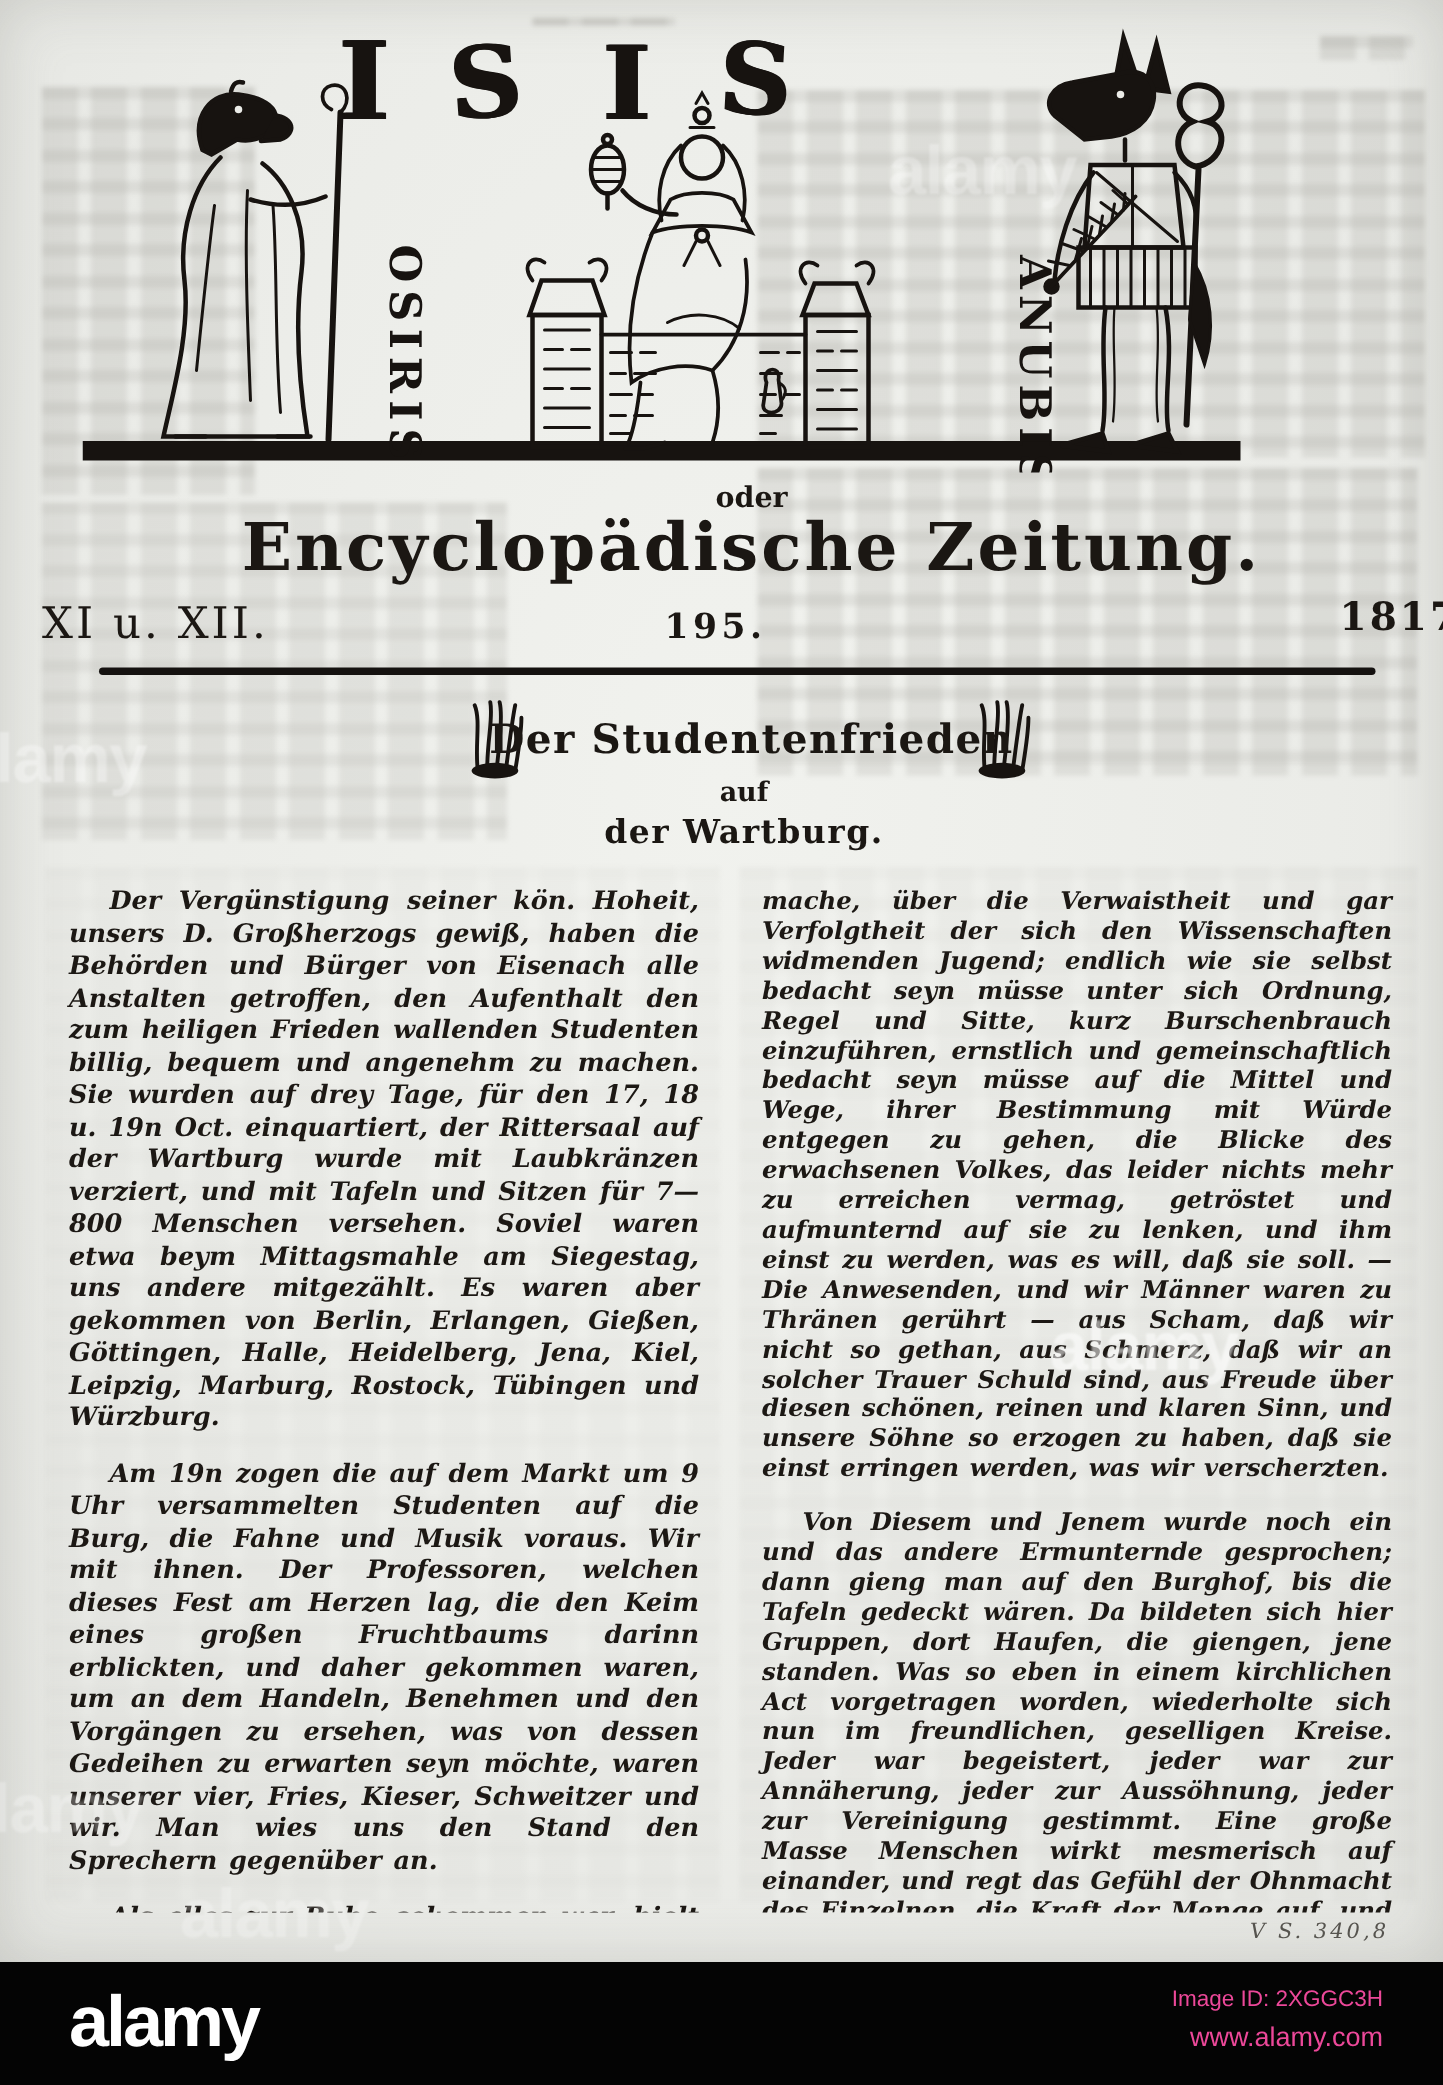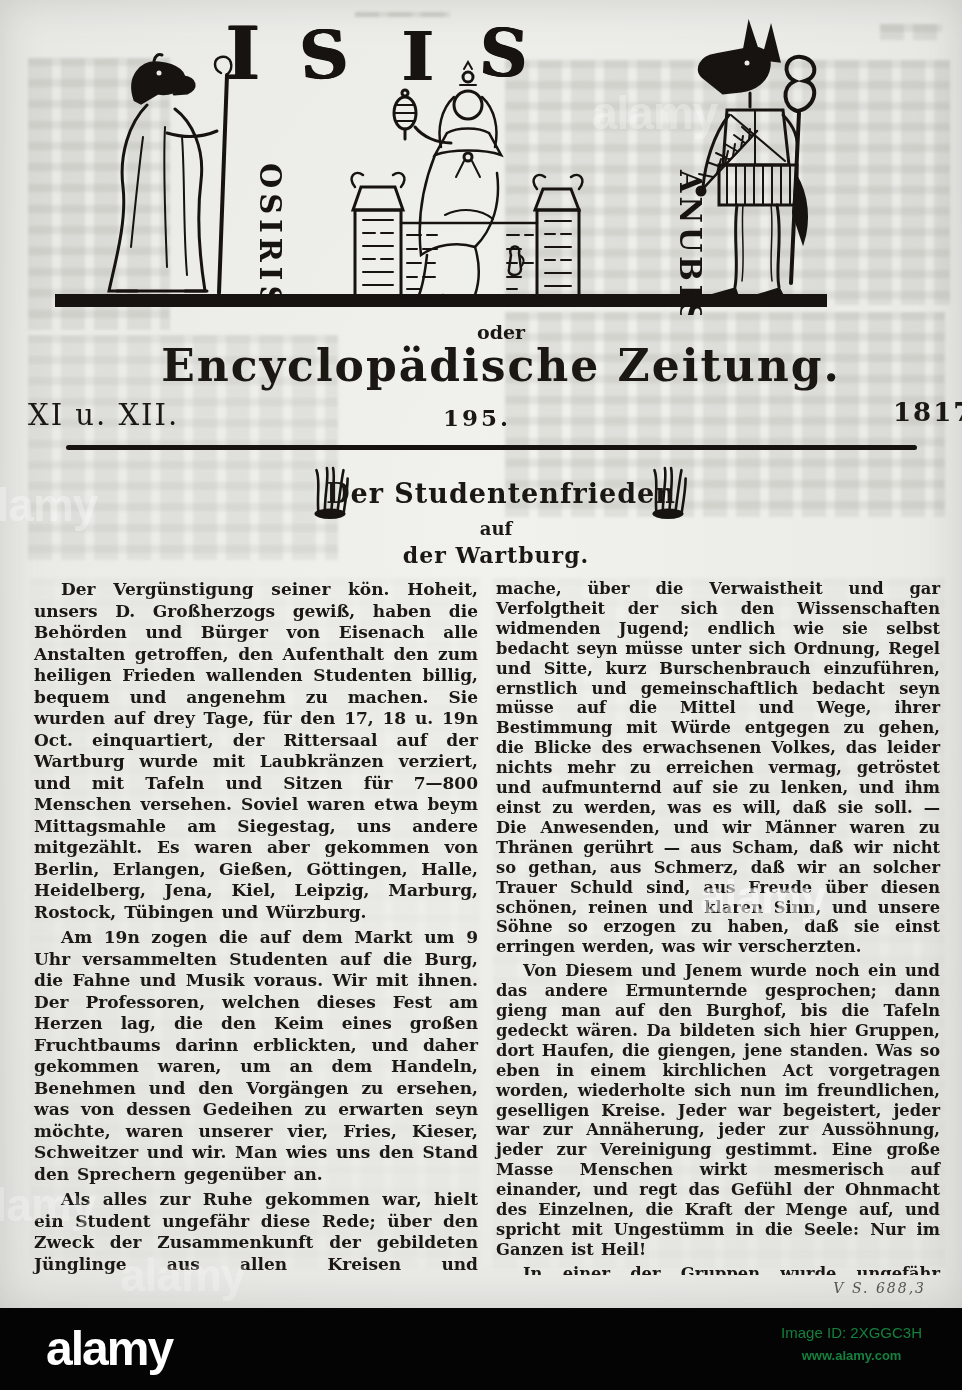--- a/index.html
+++ b/index.html
@@ -15,36 +15,36 @@
            repeating-linear-gradient(90deg, rgba(128,126,118,.30) 0 24px, rgba(128,126,118,0) 24px 33px),
            repeating-linear-gradient(180deg, rgba(128,126,118,.28) 0 8px, rgba(128,126,118,0) 8px 21px);
          filter:blur(1.7px);}
   .ink{color:#1b1713;}
   .masthead-letter{position:absolute;font-family:"DejaVu Serif",serif;font-weight:700;
          color:#171310;text-shadow:1px 0 0 #171310, -1px 0 0 #171310;line-height:1;}
   .ctr{position:absolute;left:0;right:0;text-align:center;}
   .heading-rule{position:absolute;background:#151210;border-radius:3px;}
   .col{position:absolute;top:575px;width:452px;overflow:hidden;text-align:justify;
        color:#1c1814;font-weight:700;hyphens:none;}
-  .col p{margin:4px;text-indent:27px;}
+  .col p{margin:16px;text-indent:27px;font-style:italic;}
   .col p.noindent{text-indent:0;}
   .col-left{left:30px;height:700px;font-size:17px;line-height:21.5px;word-spacing:2px;}
   .col-right{left:492px;height:700px;font-size:16.3px;line-height:19.9px;word-spacing:1.5px;}
   .wm{position:absolute;font-family:"Liberation Sans",sans-serif;font-weight:700;
       color:#ffffff;font-size:46px;letter-spacing:-1px;filter:blur(.6px);pointer-events:none;}
   .pencil{position:absolute;font-family:"DejaVu Serif",serif;font-style:italic;
       color:#56544f;font-size:14px;letter-spacing:2px;}
   .alamy-bar{position:absolute;left:0;top:1308px;width:962px;height:82px;background:#040404;}
   .alamy-logo{position:absolute;left:46px;top:50%;transform:translateY(-50%);
       font-family:"Liberation Sans",sans-serif;font-weight:700;font-size:48px;
       letter-spacing:-2px;color:#ffffff;line-height:1;}
-  .bar-right{position:absolute;right:40px;top:16px;text-align:center;
-      font-family:"Liberation Sans",sans-serif;color:#15803d;}
+  .bar-right{position:absolute;right:40px;top:16px;text-align:right;
+      font-family:"Liberation Sans",sans-serif;color:#ec4899;}
   .bar-right .idline{font-size:15px;font-weight:400;}
-  .bar-right .urlline{font-size:13px;font-weight:700;margin-top:7px;}
+  .bar-right .urlline{font-size:18px;font-weight:400;margin-top:7px;}
   svg text{font-family:"DejaVu Serif",serif;}
 </style>
 </head>
 <body>
 
 <div class="page">
   <div class="paper"></div>
 
   <div class="ghost" style="left:355px;top:12px;width:95px;height:5px;opacity:.6"></div>
   <div class="ghost" style="left:880px;top:24px;width:62px;height:16px;opacity:.55"></div>
@@ -163,21 +163,21 @@
     <p>Der Vergünstigung seiner kön. Hoheit, unsers D. Großherzogs gewiß, haben die Behörden und Bürger von Eisenach alle Anstalten getroffen, den Aufenthalt den zum heiligen Frieden wallenden Studenten billig, bequem und angenehm zu machen. Sie wurden auf drey Tage, für den 17, 18 u. 19n Oct. einquartiert, der Rittersaal auf der Wartburg wurde mit Laubkränzen verziert, und mit Tafeln und Sitzen für 7—800 Menschen versehen. Soviel waren etwa beym Mittagsmahle am Siegestag, uns andere mitgezählt. Es waren aber gekommen von Berlin, Erlangen, Gießen, Göttingen, Halle, Heidelberg, Jena, Kiel, Leipzig, Marburg, Rostock, Tübingen und Würzburg.</p>
     <p>Am 19n zogen die auf dem Markt um 9 Uhr versammelten Studenten auf die Burg, die Fahne und Musik voraus. Wir mit ihnen. Der Professoren, welchen dieses Fest am Herzen lag, die den Keim eines großen Fruchtbaums darinn erblickten, und daher gekommen waren, um an dem Handeln, Benehmen und den Vorgängen zu ersehen, was von dessen Gedeihen zu erwarten seyn möchte, waren unserer vier, Fries, Kieser, Schweitzer und wir. Man wies uns den Stand den Sprechern gegenüber an.</p>
     <p>Als alles zur Ruhe gekommen war, hielt ein Student ungefähr diese Rede; über den Zweck der Zusammenkunft der gebildeten Jünglinge aus allen Kreisen und Volksstämmen des deutschen Vaterlandes, über das verkehrte Leben früher, über den Aufschwung und die erfaßte Idee des deutschen Volks jetzt, über verfehlte und getäuschte Hoffnungen, über die Bestimmung des Studierenden und die gerechten Erwartungen, welche das Vaterland an sie</p>
   </div>
   <div class="col col-right" style="z-index:3">
     <p class="noindent">mache, über die Verwaistheit und gar Verfolgtheit der sich den Wissenschaften widmenden Jugend; endlich wie sie selbst bedacht seyn müsse unter sich Ordnung, Regel und Sitte, kurz Burschenbrauch einzuführen, ernstlich und gemeinschaftlich bedacht seyn müsse auf die Mittel und Wege, ihrer Bestimmung mit Würde entgegen zu gehen, die Blicke des erwachsenen Volkes, das leider nichts mehr zu erreichen vermag, getröstet und aufmunternd auf sie zu lenken, und ihm einst zu werden, was es will, daß sie soll. — Die Anwesenden, und wir Männer waren zu Thränen gerührt — aus Scham, daß wir nicht so gethan, aus Schmerz, daß wir an solcher Trauer Schuld sind, aus Freude über diesen schönen, reinen und klaren Sinn, und unsere Söhne so erzogen zu haben, daß sie einst erringen werden, was wir verscherzten.</p>
     <p>Von Diesem und Jenem wurde noch ein und das andere Ermunternde gesprochen; dann gieng man auf den Burghof, bis die Tafeln gedeckt wären. Da bildeten sich hier Gruppen, dort Haufen, die giengen, jene standen. Was so eben in einem kirchlichen Act vorgetragen worden, wiederholte sich nun im freundlichen, geselligen Kreise. Jeder war begeistert, jeder war zur Annäherung, jeder zur Aussöhnung, jeder zur Vereinigung gestimmt. Eine große Masse Menschen wirkt mesmerisch auf einander, und regt das Gefühl der Ohnmacht des Einzelnen, die Kraft der Menge auf, und spricht mit Ungestümm in die Seele: Nur im Ganzen ist Heil!</p>
     <p>In einer der Gruppen wurde ungefähr solcher Gestalt gesprochen: Liebe Freunde! Diesen Augenblick der Rührung und Stimmung müßt ihr nicht verrauchen lassen. Er kommt nie wieder. Jetzt werdet ihr einig oder niemals!</p>
   </div>
 
-  <div class="pencil" style="right:36px;top:1280px;z-index:3">V S. 688,3</div>
+  <div class="pencil" style="right:36px;top:1280px;z-index:3">V S. 340,8</div>
 
   <span class="wm" style="left:592px;top:86px;opacity:.30;z-index:4">alamy</span>
   <span class="wm" style="left:-28px;top:478px;opacity:.35;z-index:4">alamy</span>
   <span class="wm" style="left:700px;top:870px;opacity:.55;z-index:4">alamy</span>
   <span class="wm" style="left:-30px;top:1178px;opacity:.28;z-index:4">alamy</span>
   <span class="wm" style="left:120px;top:1248px;opacity:.25;z-index:4">alamy</span>
 
   <div class="alamy-bar" style="z-index:5">
     <span class="alamy-logo">alamy</span>
     <div class="bar-right">

